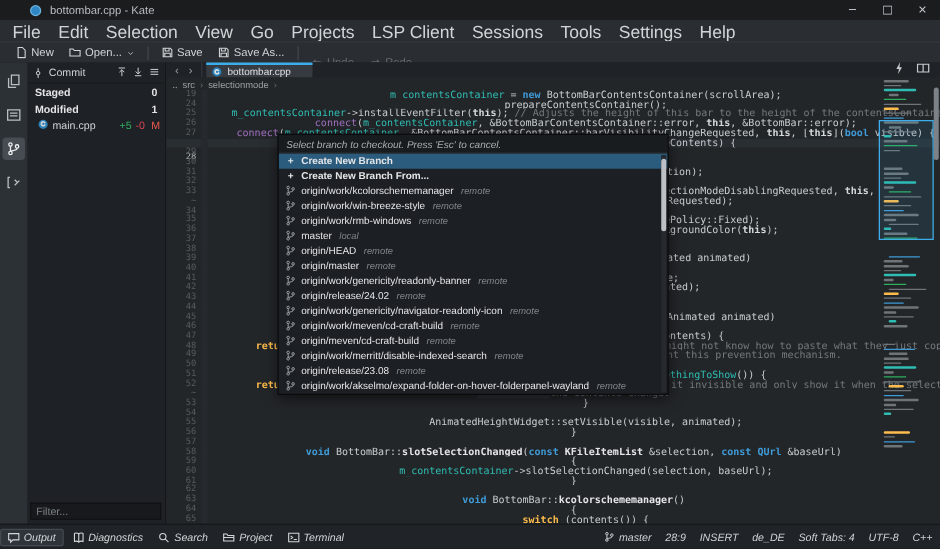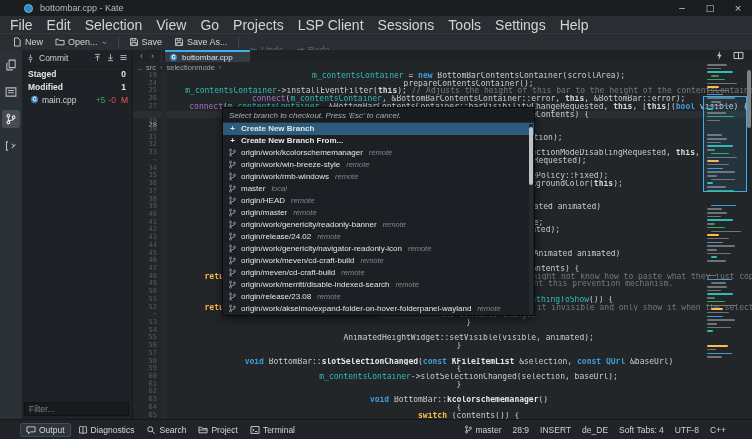--- a/index.html
+++ b/index.html
@@ -85,21 +85,21 @@
   .plist{position:relative;}
   .pitem{height:11.95px;display:flex;align-items:center;gap:4px;padding:0 5px;font-size:8px;color:#e4e6e8;white-space:nowrap;}
   .pitem .ic{width:9px;height:9px;color:#9ea3a7;}
   .pitem.sel{background:#2b5b7d;}
   .pitem.bold{font-weight:bold;}
   .suffix{font-style:italic;color:#82878c;font-size:7.5px;margin-left:2px;}
   .pscroll{position:absolute;right:1px;top:16px;width:4px;height:190px;background:#26292d;}
   .pthumb{position:absolute;right:1px;top:19px;width:4px;height:58px;background:#bdc1c5;border-radius:2px;}
   
   .bottombar{position:absolute;left:0;top:419px;width:752px;height:20px;background:#202428;
-             border-top:1px solid #15181a;display:flex;align-items:center;font-size:8.5px;padding:0 20px;}
+             border-top:1px solid #15181a;display:flex;align-items:center;font-size:8.5px;padding:0 0;font-style:italic;}
   .btool{display:flex;align-items:center;gap:3px;color:#d3d6d8;padding:1px 5px;border-radius:2px;margin-right:2px;}
   .btool.active{background:#2f343a;border:1px solid #454a50;}
   .btool .ic{width:10px;height:10px;}
   .bstatus{margin-left:auto;display:flex;align-items:center;gap:11px;color:#ced2d5;padding-right:6px;}
   .bstatus .itm{display:flex;align-items:center;gap:3px;white-space:nowrap;}
   .bstatus .ic{width:9px;height:9px;}
 </style>
 </head>
 <body>
 

